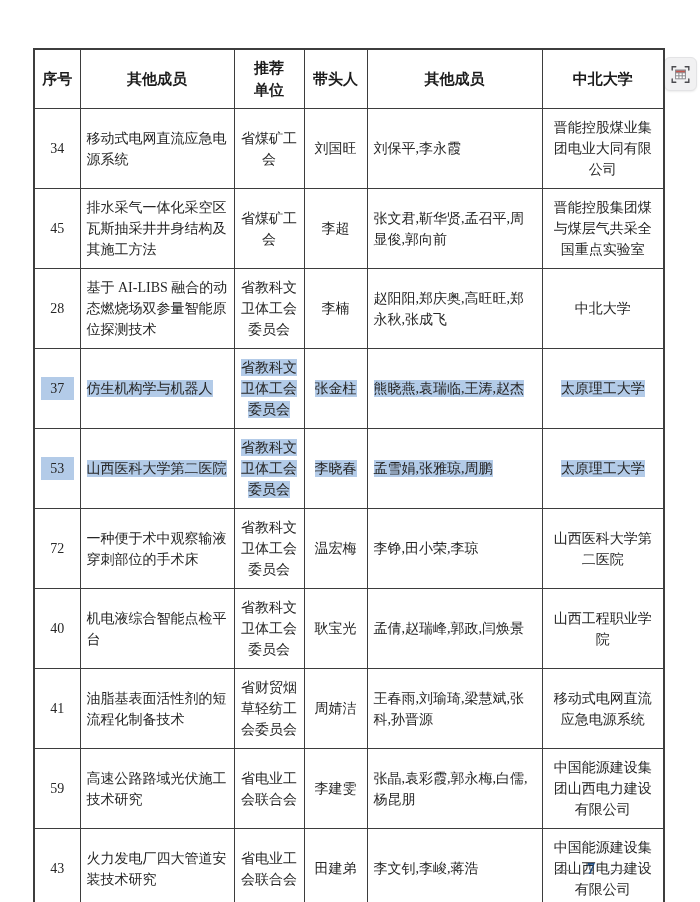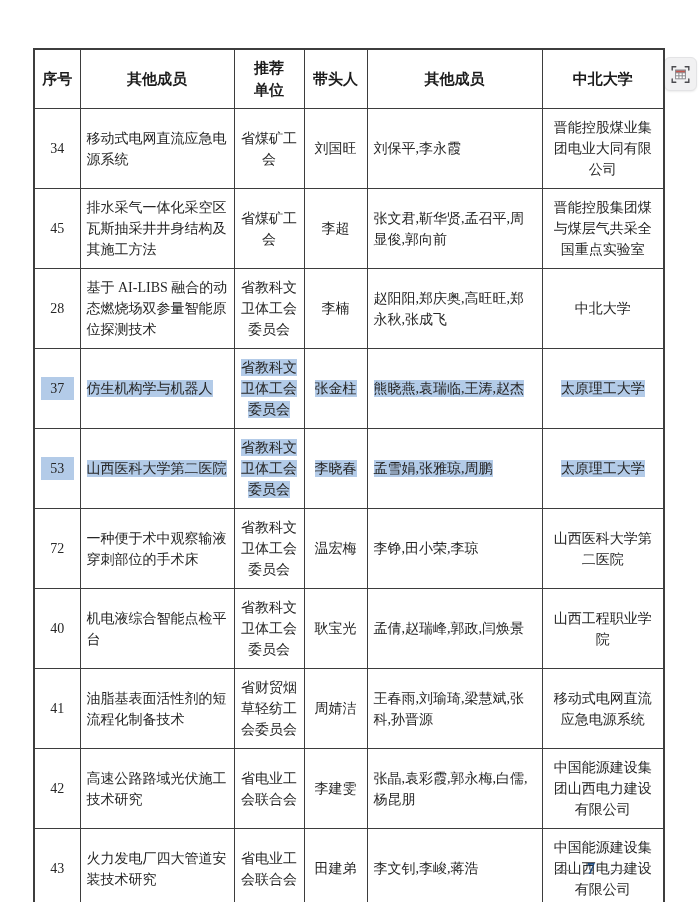--- a/index.html
+++ b/index.html
@@ -148,21 +148,21 @@
         </tr>
         <tr>
           <td class="col-no"><span class="cell-text">41</span></td>
           <td class="col-name"><span class="cell-text">油脂基表面活性剂的短流程化制备技术</span></td>
           <td class="col-recommender"><span class="cell-text">省财贸烟草轻纺工会委员会</span></td>
           <td class="col-leader"><span class="cell-text">周婧洁</span></td>
           <td class="col-members"><span class="cell-text">王春雨,刘瑜琦,梁慧斌,张科,孙晋源</span></td>
           <td class="col-unit"><span class="cell-text">移动式电网直流应急电源系统</span></td>
         </tr>
         <tr>
-          <td class="col-no"><span class="cell-text">42</span></td>
+          <td class="col-no"><span class="cell-text">59</span></td>
           <td class="col-name"><span class="cell-text">高速公路路域光伏施工技术研究</span></td>
           <td class="col-recommender"><span class="cell-text">省电业工会联合会</span></td>
           <td class="col-leader"><span class="cell-text">李建雯</span></td>
           <td class="col-members"><span class="cell-text">张晶,袁彩霞,郭永梅,白儒,杨昆朋</span></td>
           <td class="col-unit"><span class="cell-text">中国能源建设集团山西电力建设有限公司</span></td>
         </tr>
         <tr>
           <td class="col-no"><span class="cell-text">43</span></td>
           <td class="col-name"><span class="cell-text">火力发电厂四大管道安装技术研究</span></td>
           <td class="col-recommender"><span class="cell-text">省电业工会联合会</span></td>

